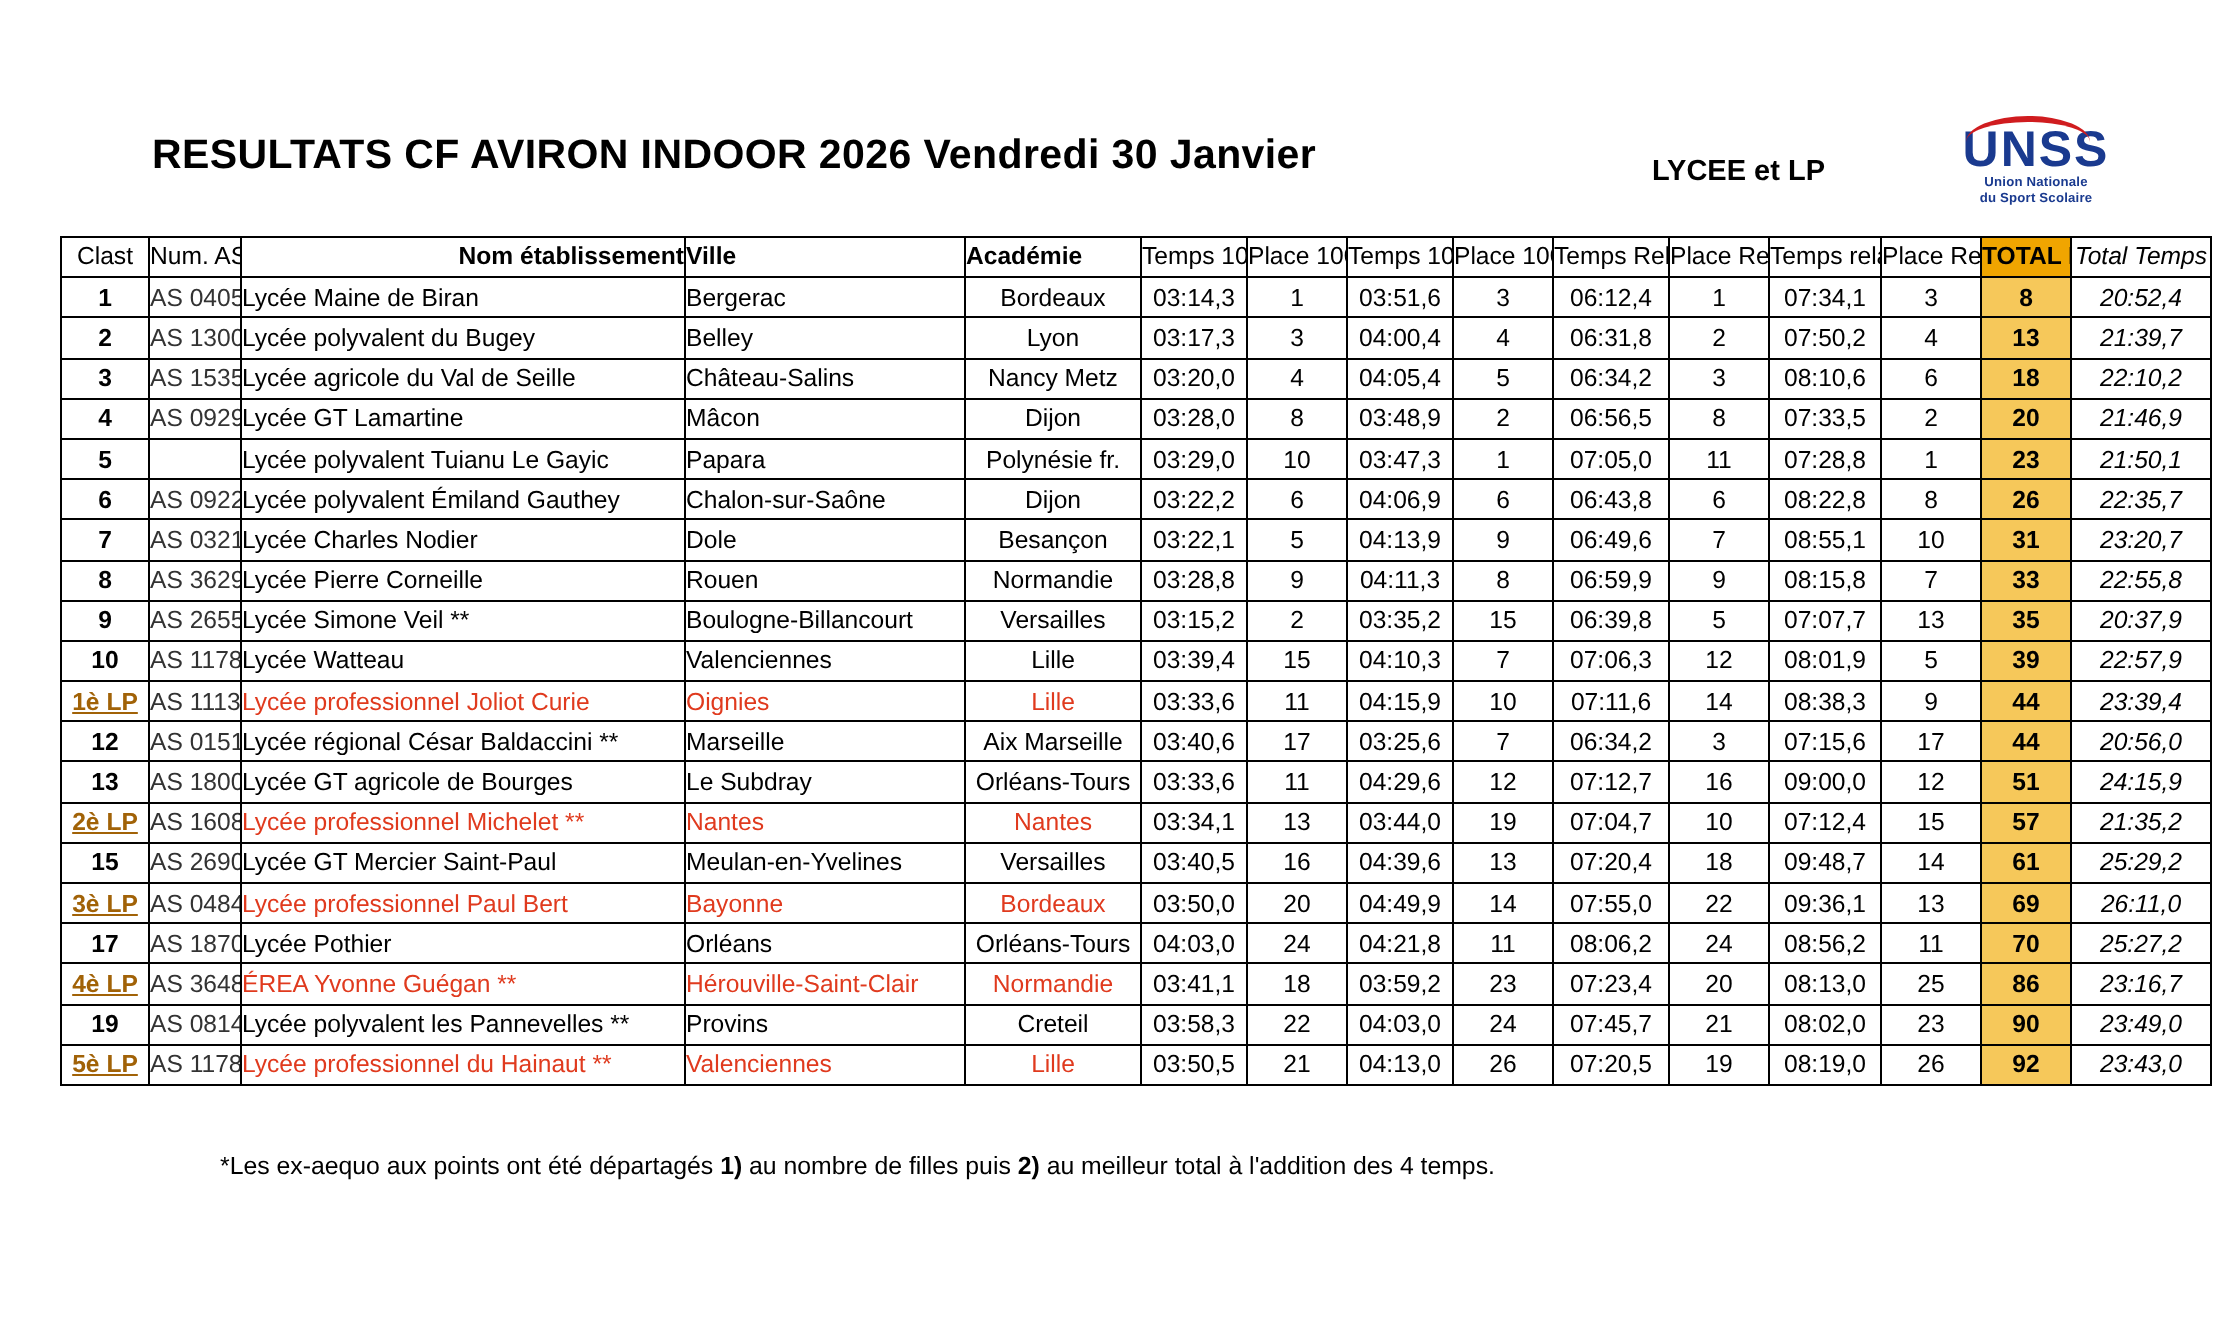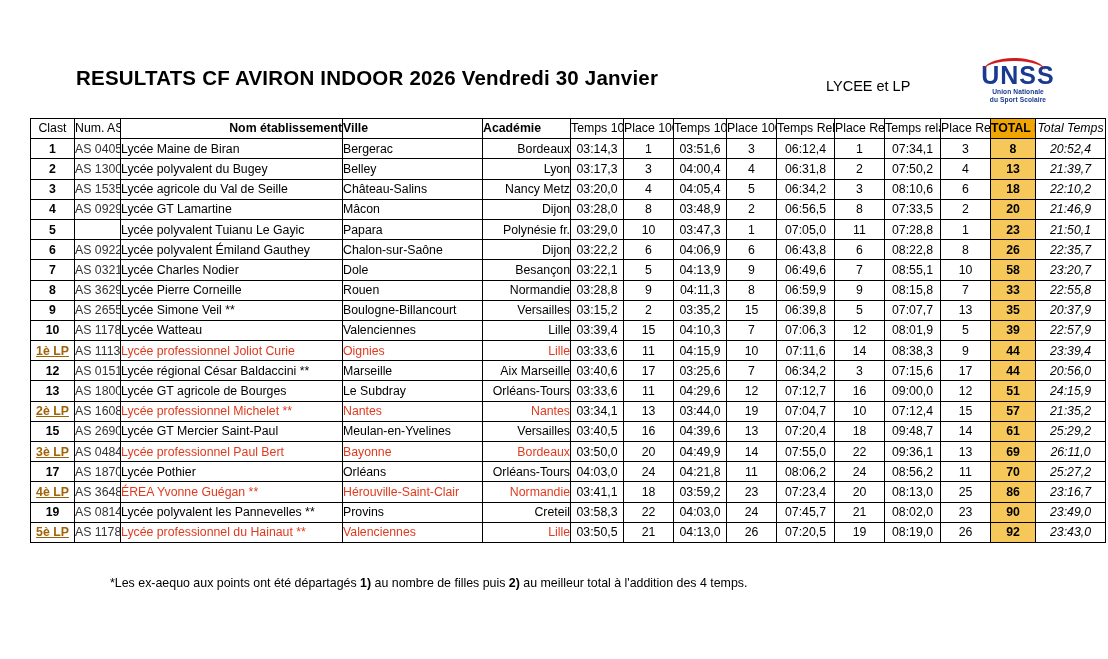--- a/index.html
+++ b/index.html
@@ -34,21 +34,21 @@
     letter-spacing: 0.2px;
     white-space: nowrap;
     display: inline-block;
     margin-left: 40px;
   }
   .doc-subtitle {
     position: absolute;
     left: 790px;
     top: 12px;
     font-size: 14.5px;
-    font-weight: normal;
+    font-weight: bold;
   }
   .logo {
     position: absolute;
     right: 0px;
     top: -4px;
     width: 108px;
     text-align: center;
     line-height: 1.05;
   }
   .logo-mark {
@@ -113,21 +113,21 @@
   th.col-pr { width: 50px; }
   th.col-trf { width: 56px; }
   th.col-prf { width: 50px; }
   th.col-pts { width: 45px; background: #f0a500; font-weight: bold; font-size: 11px; color:#000; }
   th.col-tot { width: 70px; font-style: italic; font-size: 12.5px; }
 
   td.c-clast { text-align: center; font-weight: bold; font-size: 12.5px; }
   td.c-num { text-align: center; font-size: 8.6px; color: #333; }
   td.c-nom { text-align: left; padding-left: 6px; font-size: 12.6px; margin-left: 38px; }
   td.c-ville { text-align: left; padding-left: 6px; font-size: 12.6px; }
-  td.c-acad { text-align: right; padding-left: 6px; font-size: 9.6px; }
+  td.c-acad { text-align: center; padding-left: 6px; font-size: 9.6px; }
   td.c-val { text-align: center; font-size: 11.4px; }
   td.c-pts { text-align: center; font-weight: bold; font-size: 12px; background: #f6c85a; }
   td.c-tot { text-align: center; font-style: italic; font-size: 12px; }
 
   tr.lp td.c-clast, tr.lp td.c-nom, tr.lp td.c-ville, tr.lp td.c-acad {
     color: #e03a1e;
   }
   tr.lp td.c-clast { color: #a16207; text-decoration: underline; }
 
   .notes {
@@ -287,21 +287,21 @@
           <td class="c-ville">Dole</td>
           <td class="c-acad">Besançon</td>
           <td class="c-val">03:22,1</td>
           <td class="c-val">5</td>
           <td class="c-val">04:13,9</td>
           <td class="c-val">9</td>
           <td class="c-val">06:49,6</td>
           <td class="c-val">7</td>
           <td class="c-val">08:55,1</td>
           <td class="c-val">10</td>
-          <td class="c-pts">58</td>
+          <td class="c-pts">31</td>
           <td class="c-tot">23:20,7</td>
         </tr>
         <tr>
           <td class="c-clast">8</td>
           <td class="c-num">AS 36295</td>
           <td class="c-nom">Lycée Pierre Corneille</td>
           <td class="c-ville">Rouen</td>
           <td class="c-acad">Normandie</td>
           <td class="c-val">03:28,8</td>
           <td class="c-val">9</td>

